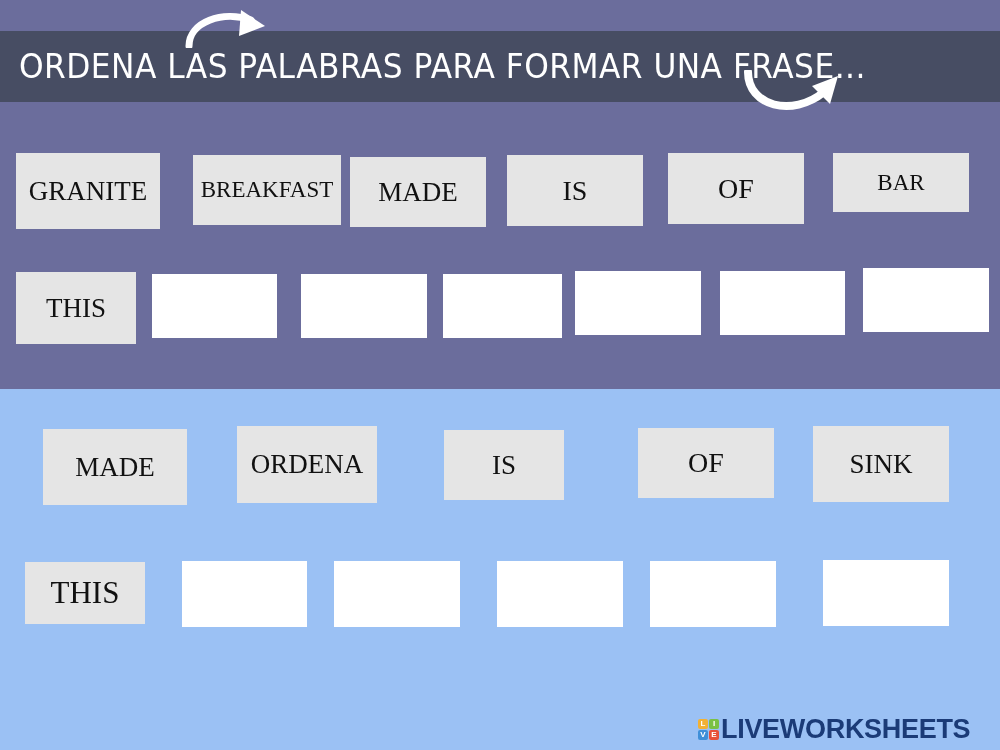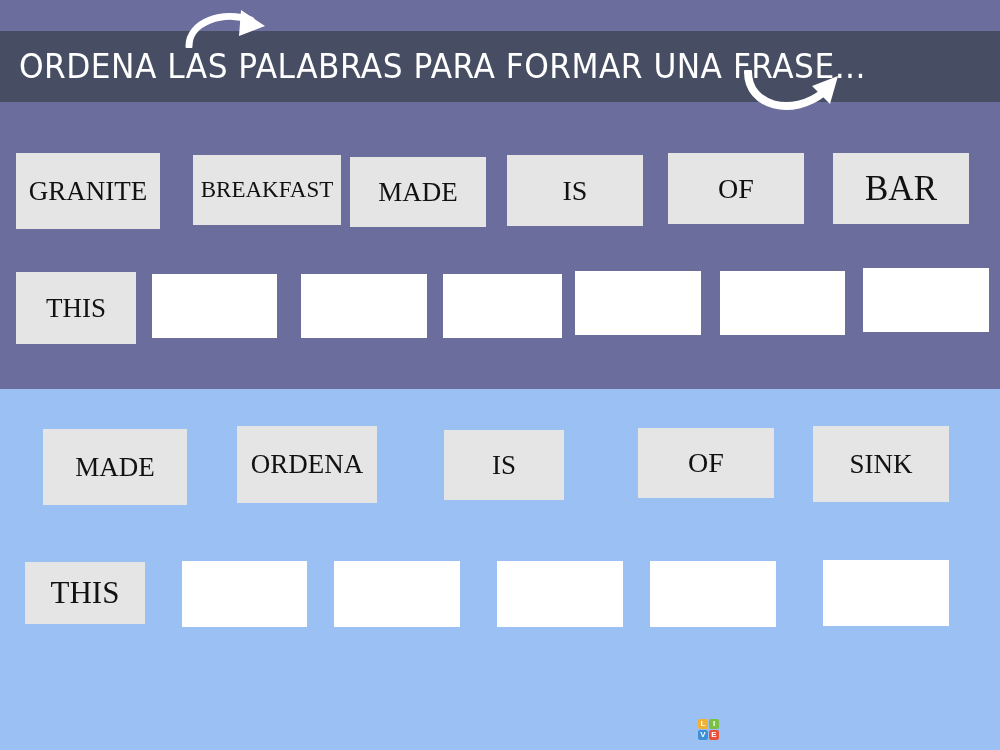--- a/index.html
+++ b/index.html
@@ -72,21 +72,21 @@
   <path d="M6 2 C 6 36, 50 48, 82 22" stroke="#ffffff" stroke-width="8" fill="none" stroke-linecap="round"></path>
   <polygon points="70,16 96,6 88,34" fill="#ffffff"></polygon>
 </svg>
 
 <div id="ex1">
     <div class="card" style="left: 16px; top: 153px; width: 144px; height: 76px; font-size: 27px;">GRANITE</div>
     <div class="card" style="left: 185px; top: 155px; width: 148px; height: 70px; font-size: 23px; margin-left: 8px;">BREAKFAST</div>
     <div class="card" style="left: 350px; top: 157px; width: 136px; height: 70px; font-size: 27px;">MADE</div>
     <div class="card" style="left: 507px; top: 155px; width: 136px; height: 71px; font-size: 28px;">IS</div>
     <div class="card" style="left: 668px; top: 153px; width: 136px; height: 71px; font-size: 28px;">OF</div>
-    <div class="card" style="left: 833px; top: 153px; width: 136px; height: 71px; font-size: 35px;">BAR</div>
+    <div class="card" style="left: 833px; top: 153px; width: 136px; height: 59px; font-size: 23px;">BAR</div>
     <div class="card" style="left: 16px; top: 272px; width: 120px; height: 72px; font-size: 27px;">THIS</div>
     <div class="slot" style="left: 152px; top: 274px; width: 125px; height: 64px;"></div>
     <div class="slot" style="left: 301px; top: 274px; width: 126px; height: 64px;"></div>
     <div class="slot" style="left: 443px; top: 274px; width: 119px; height: 64px;"></div>
     <div class="slot" style="left: 575px; top: 271px; width: 126px; height: 64px;"></div>
     <div class="slot" style="left: 720px; top: 271px; width: 125px; height: 64px;"></div>
     <div class="slot" style="left: 863px; top: 268px; width: 126px; height: 64px;"></div>
   </div>
 <div id="ex2">
     <div class="card" style="left: 43px; top: 429px; width: 144px; height: 76px; font-size: 27px;">MADE</div>
@@ -102,13 +102,14 @@
     <div class="slot" style="left: 823px; top: 560px; width: 126px; height: 66px;"></div>
   </div>
 
 <div class="logo">
   <div class="logo-mark" id="logo-mark">
       <span style="background: rgb(242, 177, 52);">L</span>
       <span style="background: rgb(122, 193, 67);">I</span>
       <span style="background: rgb(63, 143, 216);">V</span>
       <span style="background: rgb(232, 80, 58);">E</span>
     </div>
+  <span class="logo-text">LIVEWORKSHEETS</span>
 </div>
 
 </body></html>

